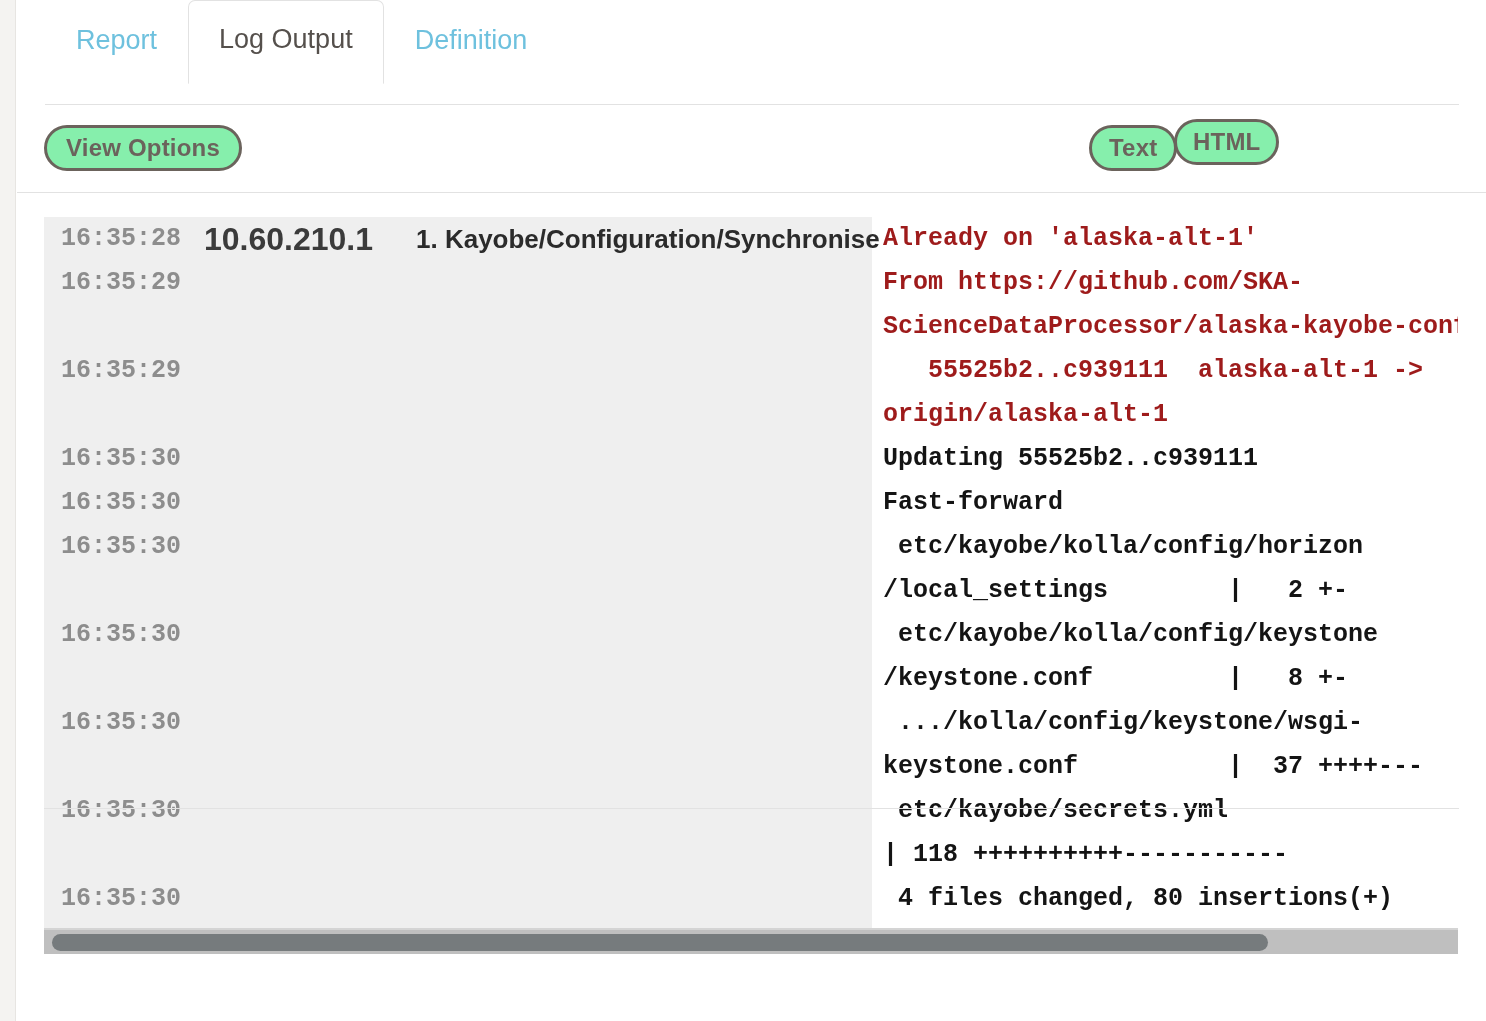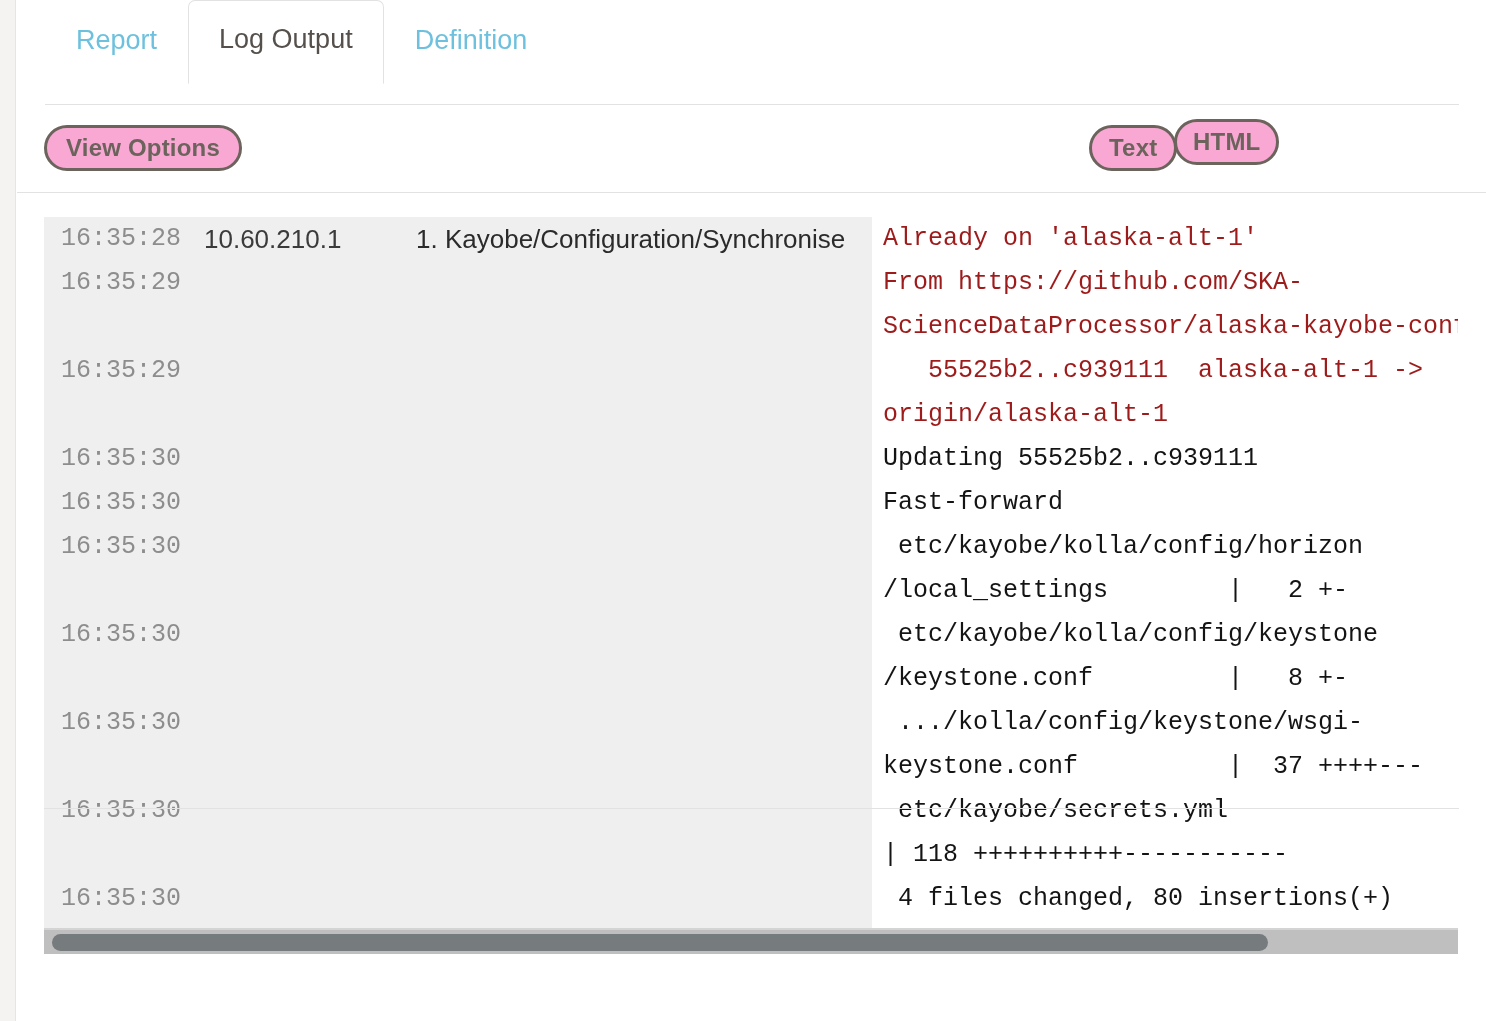--- a/index.html
+++ b/index.html
@@ -80,21 +80,21 @@
     border-bottom: 1px solid #e2e2e2;
     box-sizing: border-box;
   }
   .btn {
     position: absolute;
     display: inline-flex;
     align-items: center;
     justify-content: center;
     border: 3px solid #6b635c;
     border-radius: 999px;
-    background: #f9a8d4;
+    background: #86efac;
     color: #6b635c;
     font-family: "Liberation Sans", sans-serif;
     font-weight: bold;
     font-size: 24px;
     letter-spacing: 0.2px;
     box-sizing: border-box;
     cursor: pointer;
     white-space: nowrap;
   }
   #btn-view-options { left: 27px;  top: 20px; height: 46px; padding: 0 19px; }
@@ -117,20 +117,21 @@
     padding: 24px 27px 0 27px;
     box-sizing: border-box;
   }
   .log-viewport {
     position: relative;
     width: 1414px;
     height: 711px;
     overflow: hidden;
     background: #a3a3a3;
     box-sizing: border-box;
+    font-weight: bold;
   }
   .log-table {
     width: 1760px;
     border-collapse: collapse;
     table-layout: fixed;
     font-size: 0;
   }
   .log-table td {
     vertical-align: top;
     padding: 0;
@@ -146,21 +147,21 @@
   .cell-time {
     font-family: "Liberation Mono", monospace;
     font-size: 25px;
     line-height: 44px;
     color: #8d8d8d;
     padding-left: 17px !important;
     white-space: nowrap;
   }
   .cell-host {
     font-family: "Liberation Sans", sans-serif;
-    font-size: 26px;
+    font-size: 32px;
     line-height: 44px;
     color: #3b3b3b;
     white-space: nowrap;
   }
   .cell-task {
     font-family: "Liberation Sans", sans-serif;
     font-size: 26px;
     line-height: 44px;
     color: #2b2b2b;
     white-space: nowrap;

